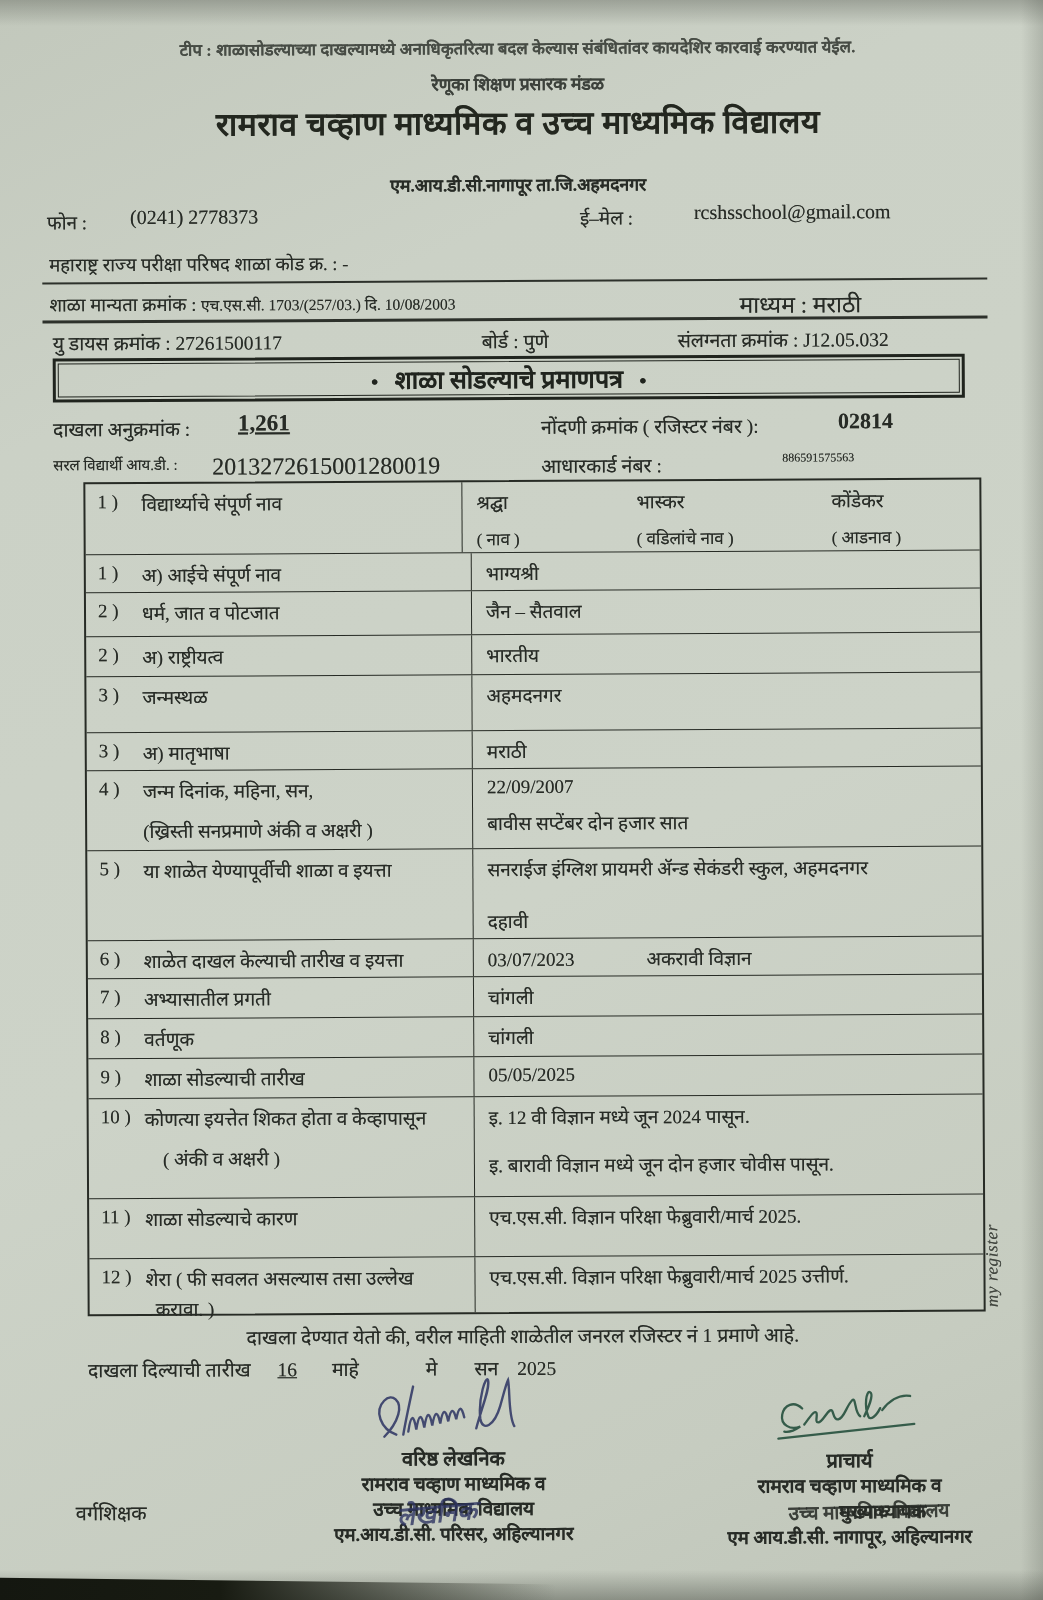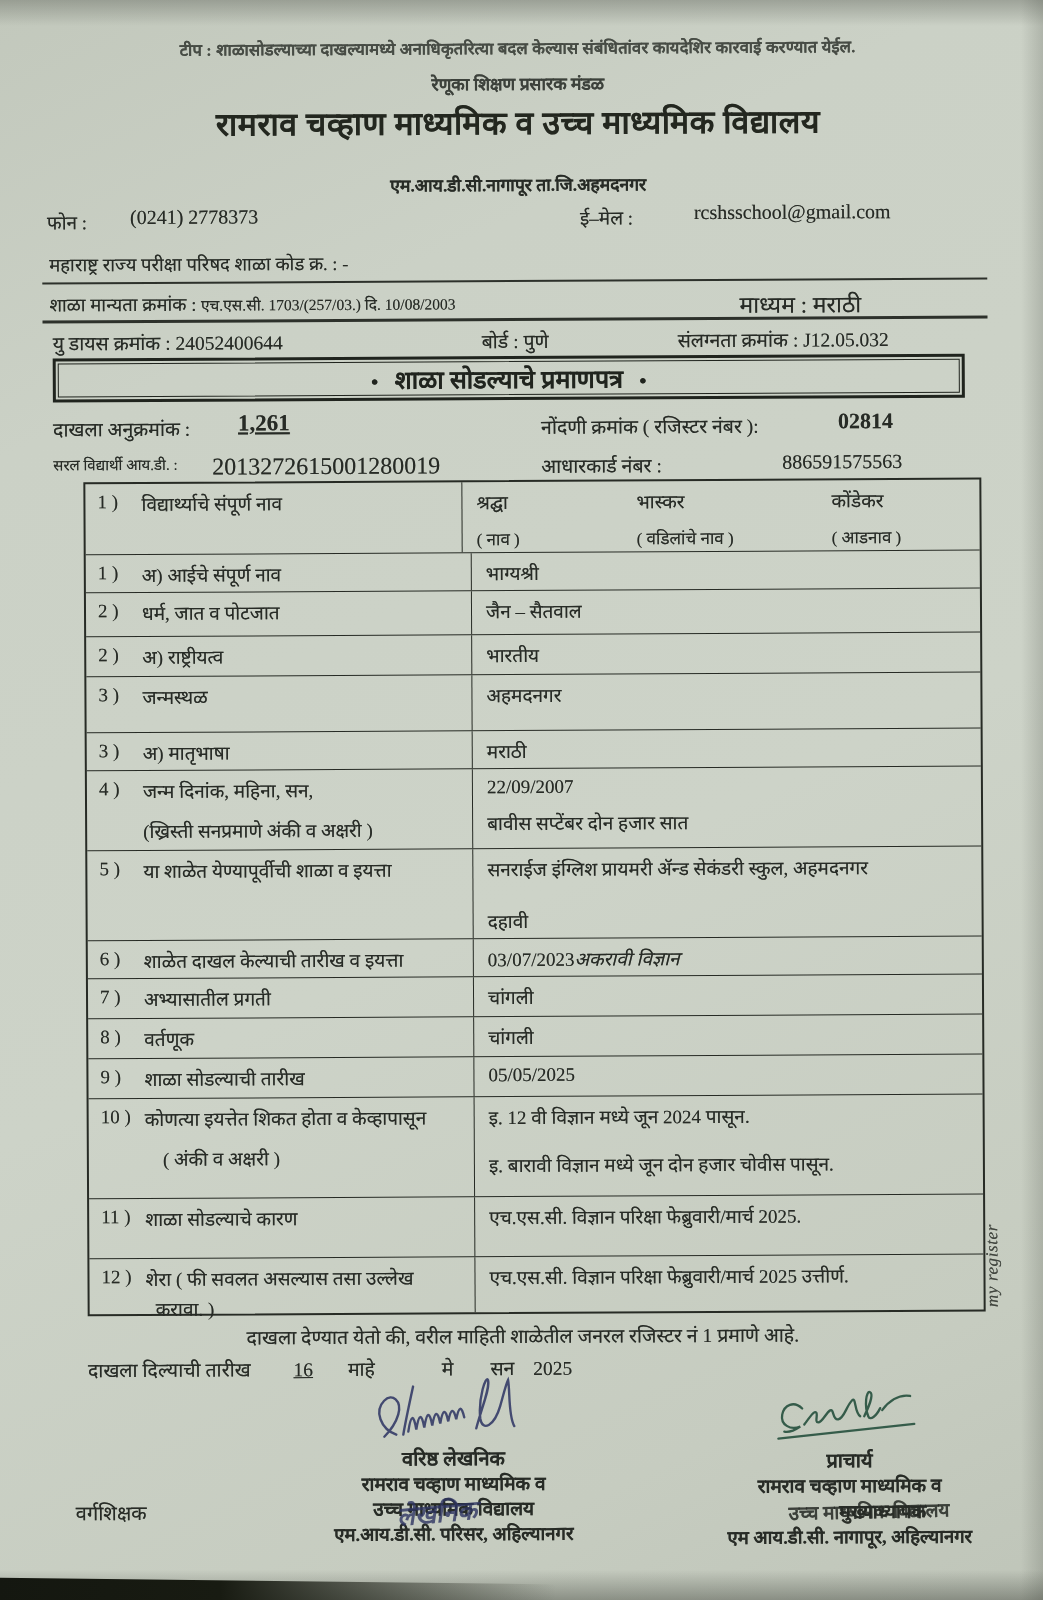--- a/index.html
+++ b/index.html
@@ -41,45 +41,45 @@
   .bullet{font-size:13px;position:relative;top:-3px;margin:0 16px;}
 
   
   .dakhla-label{top:413px;left:55px;font-size:19.5px;}
   .dakhla-value{top:409px;left:240px;font-size:23px;font-weight:bold;text-decoration:underline;}
   .nondani-label{top:413px;left:543px;font-size:19.5px;}
   .nondani-value{top:410px;left:840px;font-size:22px;font-weight:bold;}
   .saral-label{top:452px;left:55px;font-size:15px;}
   .saral-value{top:452px;left:214px;font-size:24px;}
   .aadhaar-label{top:452px;left:543px;font-size:19.5px;}
-  .aadhaar-value{top:452px;left:784px;font-size:20px;}
+  .aadhaar-value{top:452px;left:784px;font-size:12px;}
 
   
   .table{position:absolute;top:480px;left:85px;width:898px;border:2.5px solid #272b25;display:flex;flex-direction:column;}
   .trow{display:flex;border-top:1.6px solid #272b25;}
   .trow.first{border-top:none;}
   .tlabel{width:386px;border-right:1.6px solid #272b25;padding:7px 6px 0 12px;display:flex;font-size:19px;}
   .tno{min-width:44px;}
   .lbl{display:flex;flex-direction:column;}
   .lbl .l2{margin-top:14px;}
   .lbl .l2.indent{margin-left:18px;}
   .tvalue{flex:1;padding:7px 8px 0 14px;font-size:19px;display:flex;flex-direction:column;align-items:flex-start;}
   .h70{height:70px}.h38{height:38px}.h44{height:44px}.h40{height:40px}.h56{height:56px}
   .h80{height:80px}.h90{height:90px}.h100{height:100px}.h60{height:60px}
   .namecols{display:flex;width:100%;}
   .namecol{display:flex;flex-direction:column;}
   .nc1{width:160px}.nc2{width:195px}.nc3{width:140px}
   .cap{font-size:17px;margin-top:12px;}
   .gap12{margin-top:12px}.gap26{margin-top:26px}.gap22{margin-top:22px}
-  .inline-gap{font-style:italic;}
+  .inline-gap{margin-left:72px;}
 
   
   .certify{position:absolute;top:1322px;left:40px;width:960px;text-align:center;font-size:19.5px;}
   .issue-line{top:1354px;left:85px;font-size:19.5px;}
-  .issue-line .d{margin-left:38px;text-decoration:underline;} .issue-line .ml{margin-left:30px;}
+  .issue-line .d{margin-left:22px;text-decoration:underline;} .issue-line .ml{margin-left:30px;}
   .issue-line .mo{margin-left:62px;} .issue-line .yl{margin-left:32px;} .issue-line .yr{margin-left:14px;}
   .class-teacher{top:1497px;left:72px;font-size:20px;}
 
   .clerk-block{position:absolute;top:1376px;left:285px;width:330px;text-align:center;}
   .clerk-block svg{display:block;margin:0 auto;}
   .sig-title{font-size:20px;font-weight:bold;margin-top:2px;}
   .org{font-size:19px;font-weight:bold;line-height:25px;}
   .org3{font-size:18.5px;font-weight:bold;line-height:26px;}
   .clerk-overlay{position:absolute;top:118px;left:108px;font-size:26px;font-style:italic;
     color:rgba(46,52,98,.8);transform:rotate(-5deg);font-weight:bold;text-shadow:none;}
@@ -131,21 +131,21 @@
       <span class="small">एच.एस.सी. 1703/(257/03.) दि. 10/08/2003</span>
     </span>
     <span class="abs medium">
       <span>माध्यम :</span>
       <span>मराठी</span>
     </span>
     <div class="rule2"></div>
 
     <span class="abs udise">
       <span>यु डायस क्रमांक :</span>
-      <span>24052400644</span>
+      <span>27261500117</span>
     </span>
     <span class="abs board">
       <span>बोर्ड :</span>
       <span>पुणे</span>
     </span>
     <span class="abs affil">
       <span>संलग्नता क्रमांक :</span>
       <span>J12.05.032</span>
     </span>
 

